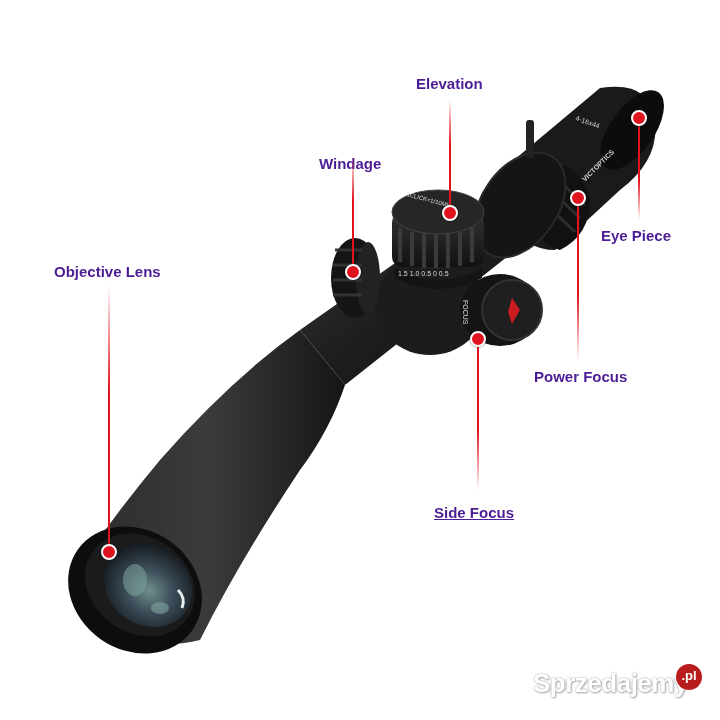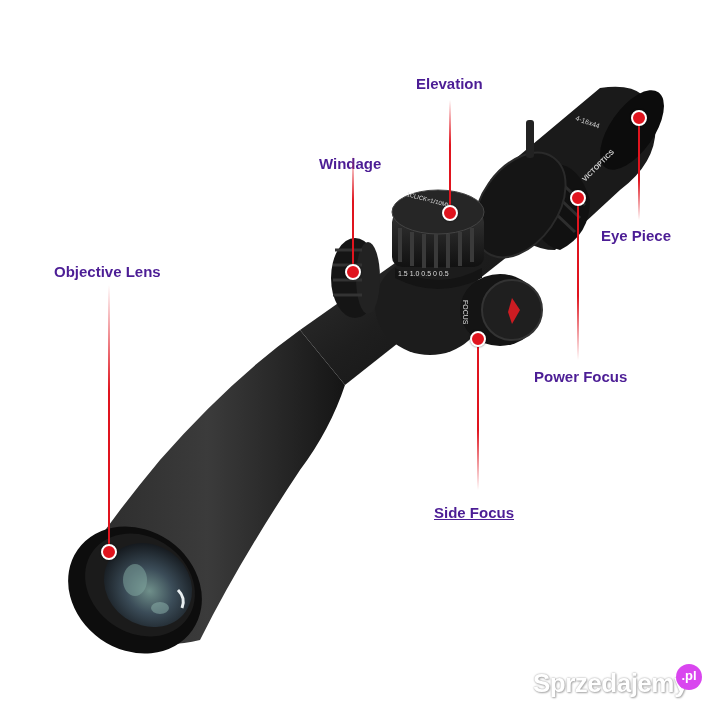--- a/index.html
+++ b/index.html
@@ -4,21 +4,21 @@
 <style>
   html,body{margin:0;padding:0;background:#ffffff;}
   .stage{position:relative;width:720px;height:720px;background:#ffffff;overflow:hidden;font-family:"Liberation Sans",sans-serif;}
   .label{position:absolute;font-weight:bold;font-size:15px;color:#4c1d95;white-space:nowrap;}
   .dot{position:absolute;width:12px;height:12px;border-radius:50%;background:#e0141e;border:2.5px solid #ffffff;box-shadow:0 0 2px rgba(0,0,0,.6);transform:translate(-50%,-50%);z-index:5;}
   .line{position:absolute;width:2px;z-index:4;}
   .line.down{background:linear-gradient(to bottom,#e0141e 0%,#e0141e 60%,rgba(224,20,30,0) 100%);}
   .line.up{background:linear-gradient(to top,#e0141e 0%,#e0141e 60%,rgba(224,20,30,0) 100%);}
   svg.scope{position:absolute;left:0;top:0;}
   .watermark{position:absolute;left:533px;top:668px;font-weight:bold;font-size:26px;color:#ffffff;letter-spacing:-0.5px;text-shadow:0 0 2px #9a9a9a,1px 1px 2px #b0b0b0;}
-  .wm-badge{position:absolute;left:676px;top:664px;width:26px;height:26px;border-radius:50%;background:#d946ef;color:#fff;font-weight:bold;font-size:13px;line-height:24px;text-align:center;}
+  .wm-badge{position:absolute;left:676px;top:664px;width:26px;height:26px;border-radius:50%;background:#b91c1c;color:#fff;font-weight:bold;font-size:13px;line-height:24px;text-align:center;}
 </style>
 </head>
 <body>
 
 <div class="stage">
 
   <svg class="scope" width="720" height="720" viewBox="0 0 720 720">
     <defs>
       <linearGradient id="bodyG" x1="0" y1="0" x2="1" y2="1">
         <stop offset="0" stop-color="#3a3a3a"></stop>

